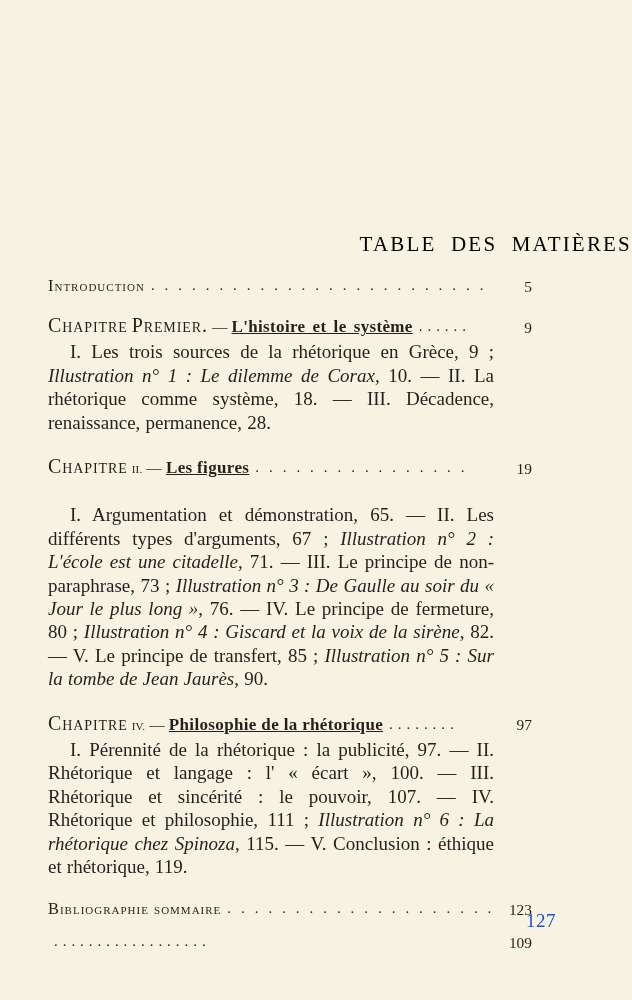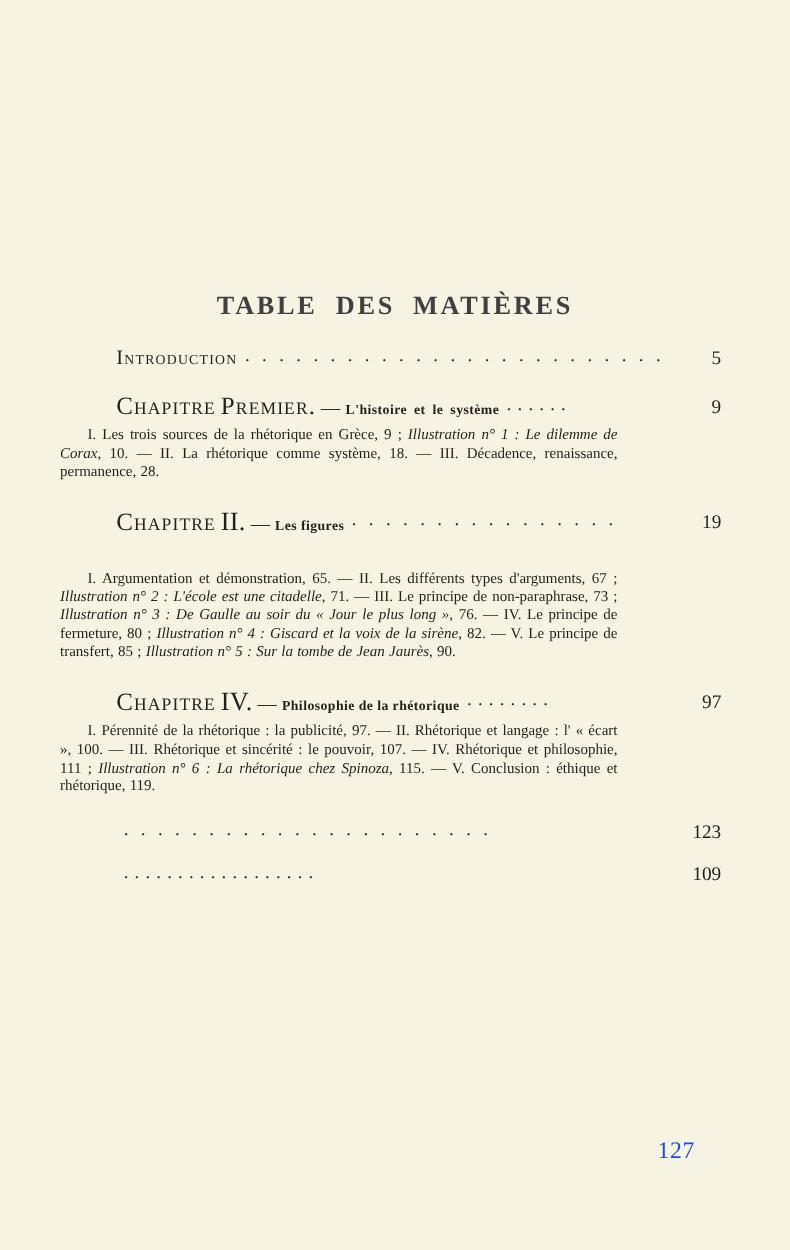--- a/index.html
+++ b/index.html
@@ -18,47 +18,46 @@
   .page {
     position: absolute;
     inset: 0;
     padding: 0;
   }
   .page-title {
     position: absolute;
     top: 218px;
     left: 0;
     right: 0;
-    text-align: center;
+    text-align: right;
     font-size: 21px;
     letter-spacing: 2.2px;
-    font-weight: bold;
+    font-weight: normal;
     word-spacing: 7px;
-    color: #404040;
+    color: #000000;
   }
 
   .toc {
     position: absolute;
     top: 278px;
     left: 48px;
     width: 484px;
   }
 
   .entry {
     margin-bottom: 0;
   }
 
   
   .line {
     display: flex;
-    align-items: center;
+    align-items: flex-end;
     width: 100%;
     font-size: 15.2px;
     line-height: 1.0;
-    margin-left: 45px;
   }
   .line .label {
     white-space: nowrap;
     flex: 0 0 auto;
   }
   .line .leader {
     flex: 1 1 auto;
     overflow: hidden;
     white-space: nowrap;
     margin: 0 5px 0 6px;
@@ -86,36 +85,37 @@
   }
   .chaplabel {
     letter-spacing: 0.2px;
   }
   .chaplabel .cap {
     font-variant: small-caps;
     letter-spacing: 0.9px;
     font-size: 20px;
   }
   .chaplabel .num {
-    font-size: 21px;
+    font-size: 11px;
   }
   .chaplabel .dash {
     font-size: 15.4px;
   }
   .chaplabel .title {
     font-weight: bold;
-    font-size: 11px;
+    font-size: 17px;
     letter-spacing: 0.35px;
+    text-decoration: underline;
   }
   .chaplabel .title.spaced {
     word-spacing: 2.5px;
   }
 
   .desc {
-    font-size: 12px;
+    font-size: 19px;
     line-height: 1.235;
     text-align: justify;
     text-indent: 22px;
     margin: 5px 0 0 0;
     padding-right: 38px;
     word-spacing: 0.4px;
   }
   .desc i {
     font-style: italic;
   }
@@ -200,20 +200,21 @@
         <span class="leader tight">. . . . . . . .</span>
         <span class="pageno">97</span>
       </div>
       <p class="desc"><span>I. Pérennité de la rhétorique : la publicité, 97. — II. Rhétorique et langage : l' « écart », 100. — III. Rhétorique et sincérité : le pouvoir, 107. — IV. Rhétorique et philosophie, 111 ; </span><i>Illustration n° 6 : La rhétorique chez Spinoza</i><span>, 115. — V. Conclusion : éthique et rhétorique, 119.</span></p>
     </div>
 
     <div class="gap-xl"></div>
 
     <div class="entry">
       <div class="line">
+        <span class="label smallcap">Bibliographie sommaire</span>
         <span class="leader">. . . . . . . . . . . . . . . . . . . . . .</span>
         <span class="pageno">123</span>
       </div>
     </div>
 
     <div class="gap-md"></div>
 
     <div class="entry">
       <div class="line">
         <span class="leader tight">. . . . . . . . . . . . . . . . . .</span>

